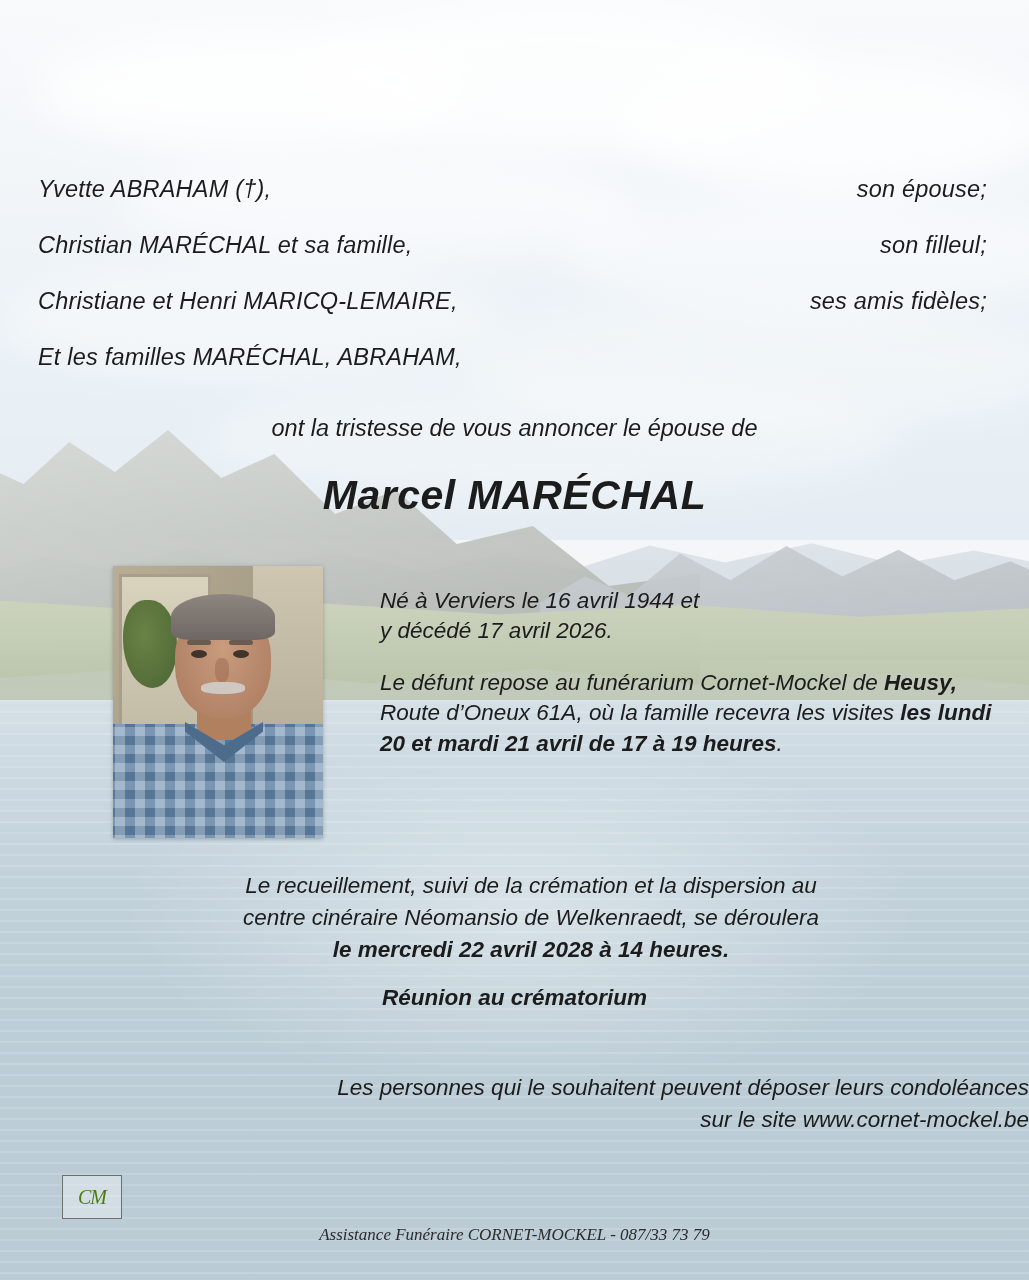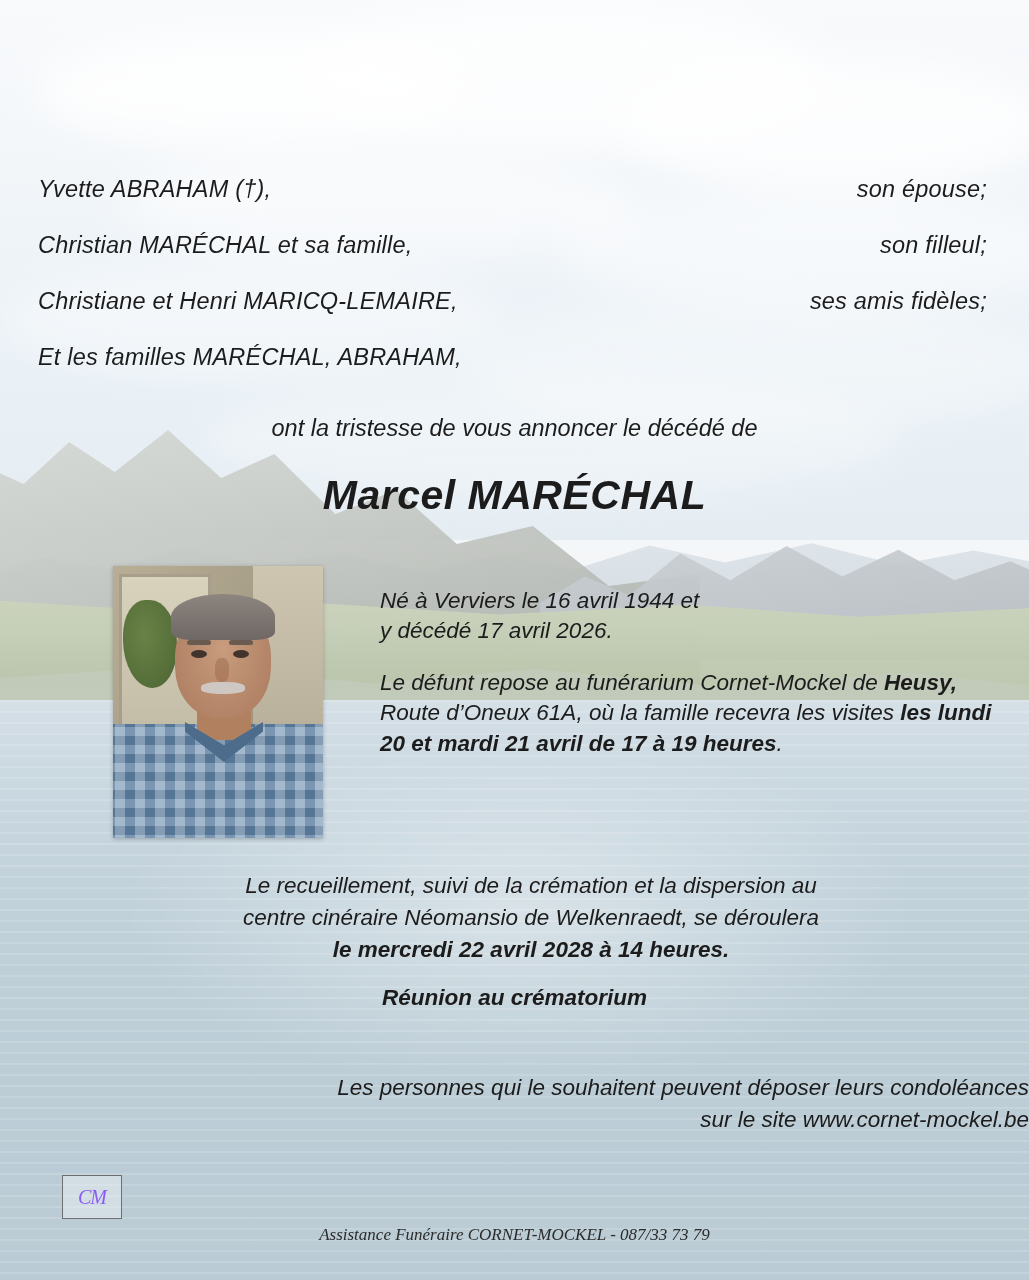--- a/index.html
+++ b/index.html
@@ -355,21 +355,21 @@
     background: rgba(255,255,255,.35);
   }
   .logo .mark {
     position: absolute;
     inset: 0;
     display: flex;
     align-items: center;
     justify-content: center;
     font-family: "Liberation Serif", serif;
     font-size: 20px;
-    color: #8b5cf6;
+    color: #4d7c0f;
     letter-spacing: -1px;
   }
 
   .footer {
     position: absolute;
     left: 0; right: 0;
     top: 1225px;
     text-align: center;
     font-family: "Liberation Serif", serif;
     font-size: 17px;
@@ -417,21 +417,21 @@
       <div class="family-row">
         <span>Christiane et Henri MARICQ-LEMAIRE,</span>
         <span class="rel">ses amis fidèles;</span>
       </div>
       <div class="family-row">
         <span>Et les familles MARÉCHAL, ABRAHAM,</span>
         <span class="rel"></span>
       </div>
     </div>
 
-    <div class="announce">ont la tristesse de vous annoncer le décédé de</div>
+    <div class="announce">ont la tristesse de vous annoncer le épouse de</div>
 
     <div class="deceased-name">Marcel MARÉCHAL</div>
 
     <div class="portrait">
       <div class="p-bg"></div>
       <div class="p-window"></div>
       <div class="p-green"></div>
       <div class="p-wall"></div>
       <div class="p-shirt"></div>
       <div class="p-neck"></div>

